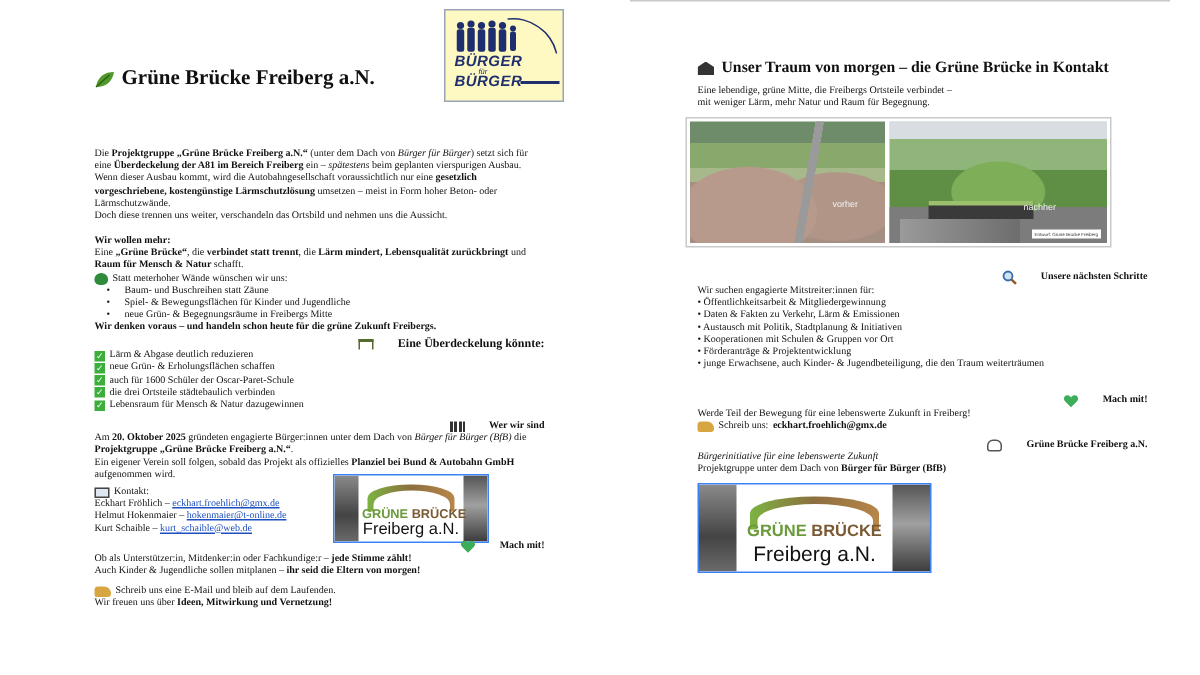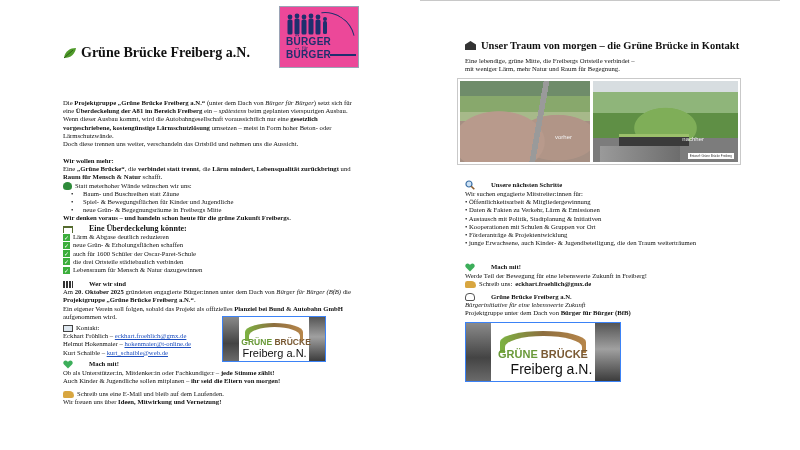--- a/index.html
+++ b/index.html
@@ -5,21 +5,21 @@
     * { box-sizing: border-box; margin: 0; padding: 0; }
     html, body { width: 800px; height: 450px; background: #ffffff; overflow: hidden; }
     body { position: relative; font-family: "Liberation Serif", "DejaVu Serif", serif; color: #111; }
 
     .page { position: absolute; top: 0; height: 450px; background: #fff; }
     .page-left { left: 0; width: 400px; }
     .page-right { left: 400px; width: 400px; }
     .page-topline { position: absolute; left: 20px; right: 20px; top: 0; height: 1px; background: #c8c8c8; }
 
     
-    .bfb-logo { position: absolute; left: 279px; top: 6px; width: 80px; height: 62px; border: 1px solid #9aa3b5; background: #ec4899; overflow: hidden; }
+    .bfb-logo { position: absolute; left: 296px; top: 6px; width: 80px; height: 62px; border: 1px solid #9aa3b5; background: #fef9c3; overflow: hidden; font-style: italic; }
     .bfb-people { position: absolute; left: 6px; top: 6px; width: 46px; height: 22px; }
     .bfb-word { position: absolute; left: 6px; font-family: "Liberation Sans", sans-serif; font-weight: bold; font-size: 10px; color: #1f2f6e; letter-spacing: 0.3px; line-height: 10px; }
     .bfb-word.w1 { top: 30px; }
     .bfb-fuer { position: absolute; left: 22px; top: 38px; font-size: 5px; color: #1f2f6e; font-family: "Liberation Sans", sans-serif; }
     .bfb-word.w2 { top: 43px; }
     .bfb-arc { position: absolute; left: 20px; top: 6px; width: 56px; height: 50px; border: 1.5px solid #1f2f6e; border-color: #1f2f6e transparent transparent transparent; border-radius: 50%; transform: rotate(35deg); }
     .bfb-tag { position: absolute; left: 50px; top: 47px; width: 26px; height: 2px; background: #1f2f6e; }
 
     .l-title { position: absolute; left: 63px; top: 45px; font-size: 14px; font-weight: bold; display: flex; align-items: center; gap: 4px; }
     .leaf-icon { width: 14px; height: 12px; display: inline-block; }
@@ -37,21 +37,21 @@
     .blk-write { top: 390px; }
 
     .bullets { list-style: none; padding-left: 20px; }
     .bullets li { position: relative; }
     .bullets li::before { content: "•"; position: absolute; left: -12px; }
 
     .check-list { list-style: none; }
     .check-list li { display: flex; align-items: center; gap: 3px; }
     .check-box { width: 7px; height: 7px; background: #3cae3c; color: #fff; font-size: 6px; line-height: 7px; text-align: center; font-family: "DejaVu Sans", sans-serif; display: inline-block; flex: none; }
 
-    .head-row { display: flex; align-items: center; gap: 16px; font-weight: bold; }
+    .head-row { display: flex; align-items: center; gap: 16px; font-weight: bold; justify-content: flex-end; }
     .blk-cover .head-row { font-size: 8px; }
     .ico { display: inline-block; flex: none; }
     .tree-icon { width: 9px; height: 8px; background: #2e8b3a; border-radius: 50% 50% 40% 40%; }
     .bridge-icon { width: 10px; height: 7px; border-top: 2px solid #556b2f; border-left: 1.5px solid #556b2f; border-right: 1.5px solid #556b2f; }
     .people-icon { width: 10px; height: 7px; background: repeating-linear-gradient(90deg, #333 0 2px, transparent 2px 3px); }
     .contact-icon { width: 10px; height: 7px; border: 1px solid #444; background: #dfe8f0; }
     .heart-icon { width: 10px; height: 9px; }
     .hand-icon { width: 11px; height: 7px; background: #d8a640; border-radius: 3px 6px 3px 2px; }
     .search-icon { width: 10px; height: 10px; }
     .handshake-icon { width: 10px; height: 8px; border: 1.2px solid #555; border-radius: 4px 4px 2px 2px; }
@@ -59,21 +59,21 @@
     .link { color: #1d4fbf; text-decoration: underline; }
 
     .gb-logo { position: absolute; background: #fff; border: 1px solid #3b82f6; overflow: hidden; }
     .gb-logo .gb-left { position: absolute; left: 0; top: 0; bottom: 0; width: 16%; background: linear-gradient(180deg,#8a8a8a,#444 60%,#6a6a6a); }
     .gb-logo .gb-right { position: absolute; right: 0; top: 0; bottom: 0; width: 16%; background: linear-gradient(180deg,#555,#a0a0a0 45%,#3c3c3c); }
     .gb-logo .gb-arc { position: absolute; left: 22%; right: 22%; border-radius: 50% 50% 0 0; background: linear-gradient(90deg,#7cb342,#8d6e3f 50%,#b7864a); }
     .gb-logo .gb-arc-cut { position: absolute; left: 25%; right: 25%; border-radius: 50% 50% 0 0; background: #fff; }
     .gb-logo .gb-line1 { position: absolute; left: 18%; right: 18%; text-align: center; font-family: "Liberation Sans", sans-serif; font-weight: bold; white-space: nowrap; }
     .gb-logo .gb-line1 .g1 { color: #6a9a3a; }
     .gb-logo .gb-line1 .g2 { color: #7a5a34; }
-    .gb-logo .gb-line2 { position: absolute; left: 18%; right: 18%; text-align: right; font-family: "Liberation Sans", sans-serif; color: #111; white-space: nowrap; }
+    .gb-logo .gb-line2 { position: absolute; left: 18%; right: 18%; text-align: center; font-family: "Liberation Sans", sans-serif; color: #111; white-space: nowrap; }
 
     .gb-small { left: 222px; top: 316px; width: 104px; height: 46px; }
     .gb-small .gb-arc { top: 6px; height: 18px; }
     .gb-small .gb-arc-cut { top: 10px; height: 18px; }
     .gb-small .gb-line1 { top: 20px; font-size: 8.5px; }
     .gb-small .gb-line2 { top: 30px; font-size: 11px; }
 
     
     .r-title { position: absolute; left: 465px; top: 40px; font-size: 10.5px; font-weight: bold; display: flex; align-items: center; gap: 5px; }
     .r-intro { position: absolute; left: 465px; top: 57px; width: 300px; font-size: 6.7px; line-height: 8px; }

